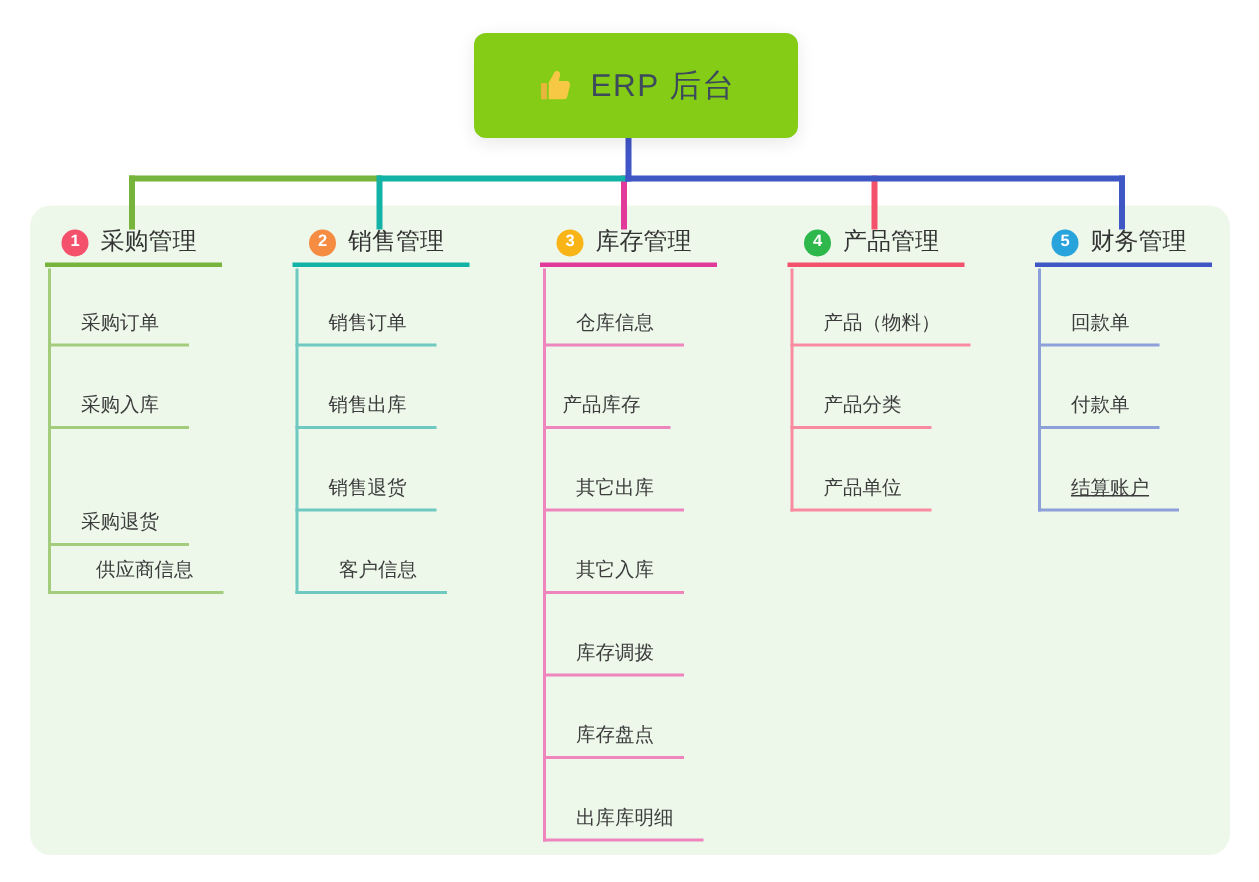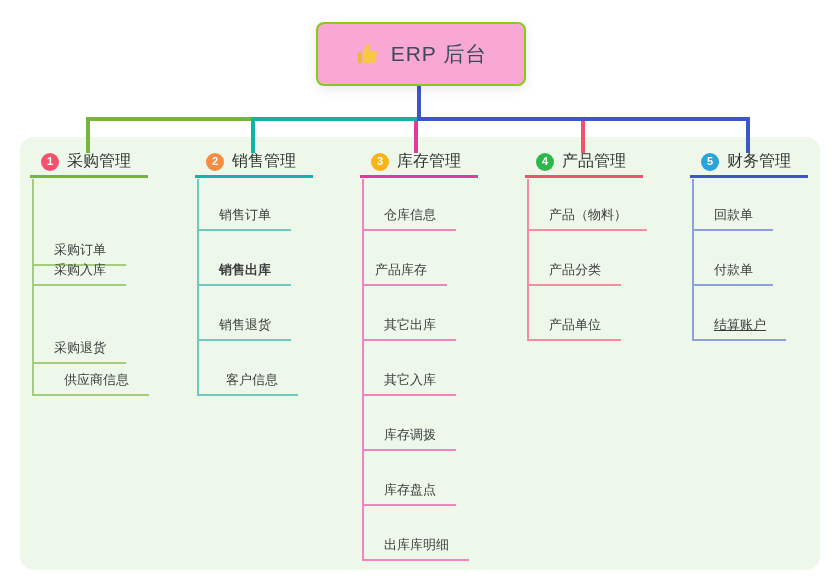--- a/index.html
+++ b/index.html
@@ -6,21 +6,21 @@
   .stage{
     position:relative;width:839px;height:588px;background:#ffffff;
     font-family:"Liberation Sans","DejaVu Sans",sans-serif;overflow:hidden;
   }
   .panel{
     position:absolute;left:20px;top:137px;width:800px;height:433px;
     border-radius:14px;
   }
   .root-card{
     position:absolute;left:316px;top:22px;width:206px;height:60px;
-    background:#f9a8d4;border-radius:8px;border:2px solid #84cc16;
+    background:#84cc16;border-radius:8px;border:5px solid #84cc16;
     box-shadow:0 3px 12px rgba(0,0,0,0.09);
     display:flex;align-items:center;justify-content:center;gap:10px;
     z-index:3;
   }
   .root-label{font-size:21px;font-weight:500;color:#3c4a5c;letter-spacing:1px;}
   .thumb-icon{width:26px;height:26px;display:block;}
   .conn{position:absolute;z-index:1;}
   .branch-topic{
     position:absolute;height:30px;width:118px;box-sizing:border-box;
     display:flex;align-items:center;gap:8px;padding-left:11px;
@@ -65,31 +65,31 @@
     </svg>
     <span class="root-label">ERP 后台</span>
   </div>
 
   <div id="branches">
       <div class="branch-topic" style="left: 30px; top: 148px; border-bottom-color: rgb(118, 180, 59);">
         <div class="badge" style="background: rgb(244, 81, 108);">1</div>
         <span class="branch-label">采购管理</span>
       </div>
       <div class="trunk" style="left: 32px; top: 179px; height: 217px; background: rgb(163, 205, 124);"></div>
-      <div class="child-topic" style="left: 32px; top: 205px; border-bottom-color: rgb(163, 205, 124); margin-top: 35px;">采购订单</div>
+      <div class="child-topic" style="left: 32px; top: 205px; border-bottom-color: rgb(163, 205, 124);">采购订单</div>
       <div class="child-topic" style="left: 32px; top: 260px; border-bottom-color: rgb(163, 205, 124);">采购入库</div>
       <div class="child-topic" style="left: 32px; top: 303px; border-bottom-color: rgb(163, 205, 124); margin-top: 35px;">采购退货</div>
       <div class="child-topic" style="left: 32px; top: 370px; border-bottom-color: rgb(163, 205, 124); padding-left: 32px;">供应商信息</div>
       <div class="branch-topic" style="left: 195px; top: 148px; border-bottom-color: rgb(18, 178, 166);">
         <div class="badge" style="background: rgb(246, 139, 66);">2</div>
         <span class="branch-label">销售管理</span>
       </div>
       <div class="trunk" style="left: 197px; top: 179px; height: 217px; background: rgb(111, 201, 192);"></div>
       <div class="child-topic" style="left: 197px; top: 205px; border-bottom-color: rgb(111, 201, 192);">销售订单</div>
-      <div class="child-topic" style="left: 197px; top: 260px; border-bottom-color: rgb(111, 201, 192); font-weight: bold;">销售出库</div>
+      <div class="child-topic" style="left: 197px; top: 260px; border-bottom-color: rgb(111, 201, 192);">销售出库</div>
       <div class="child-topic" style="left: 197px; top: 315px; border-bottom-color: rgb(111, 201, 192);">销售退货</div>
       <div class="child-topic" style="left: 197px; top: 370px; border-bottom-color: rgb(111, 201, 192); padding-left: 29px;">客户信息</div>
       <div class="branch-topic" style="left: 360px; top: 148px; border-bottom-color: rgb(225, 58, 154);">
         <div class="badge" style="background: rgb(249, 180, 23);">3</div>
         <span class="branch-label">库存管理</span>
       </div>
       <div class="trunk" style="left: 362px; top: 179px; height: 382px; background: rgb(238, 133, 189);"></div>
       <div class="child-topic" style="left: 362px; top: 205px; border-bottom-color: rgb(238, 133, 189);">仓库信息</div>
       <div class="child-topic" style="left: 362px; top: 260px; border-bottom-color: rgb(238, 133, 189); padding-left: 13px;">产品库存</div>
       <div class="child-topic" style="left: 362px; top: 315px; border-bottom-color: rgb(238, 133, 189);">其它出库</div>

